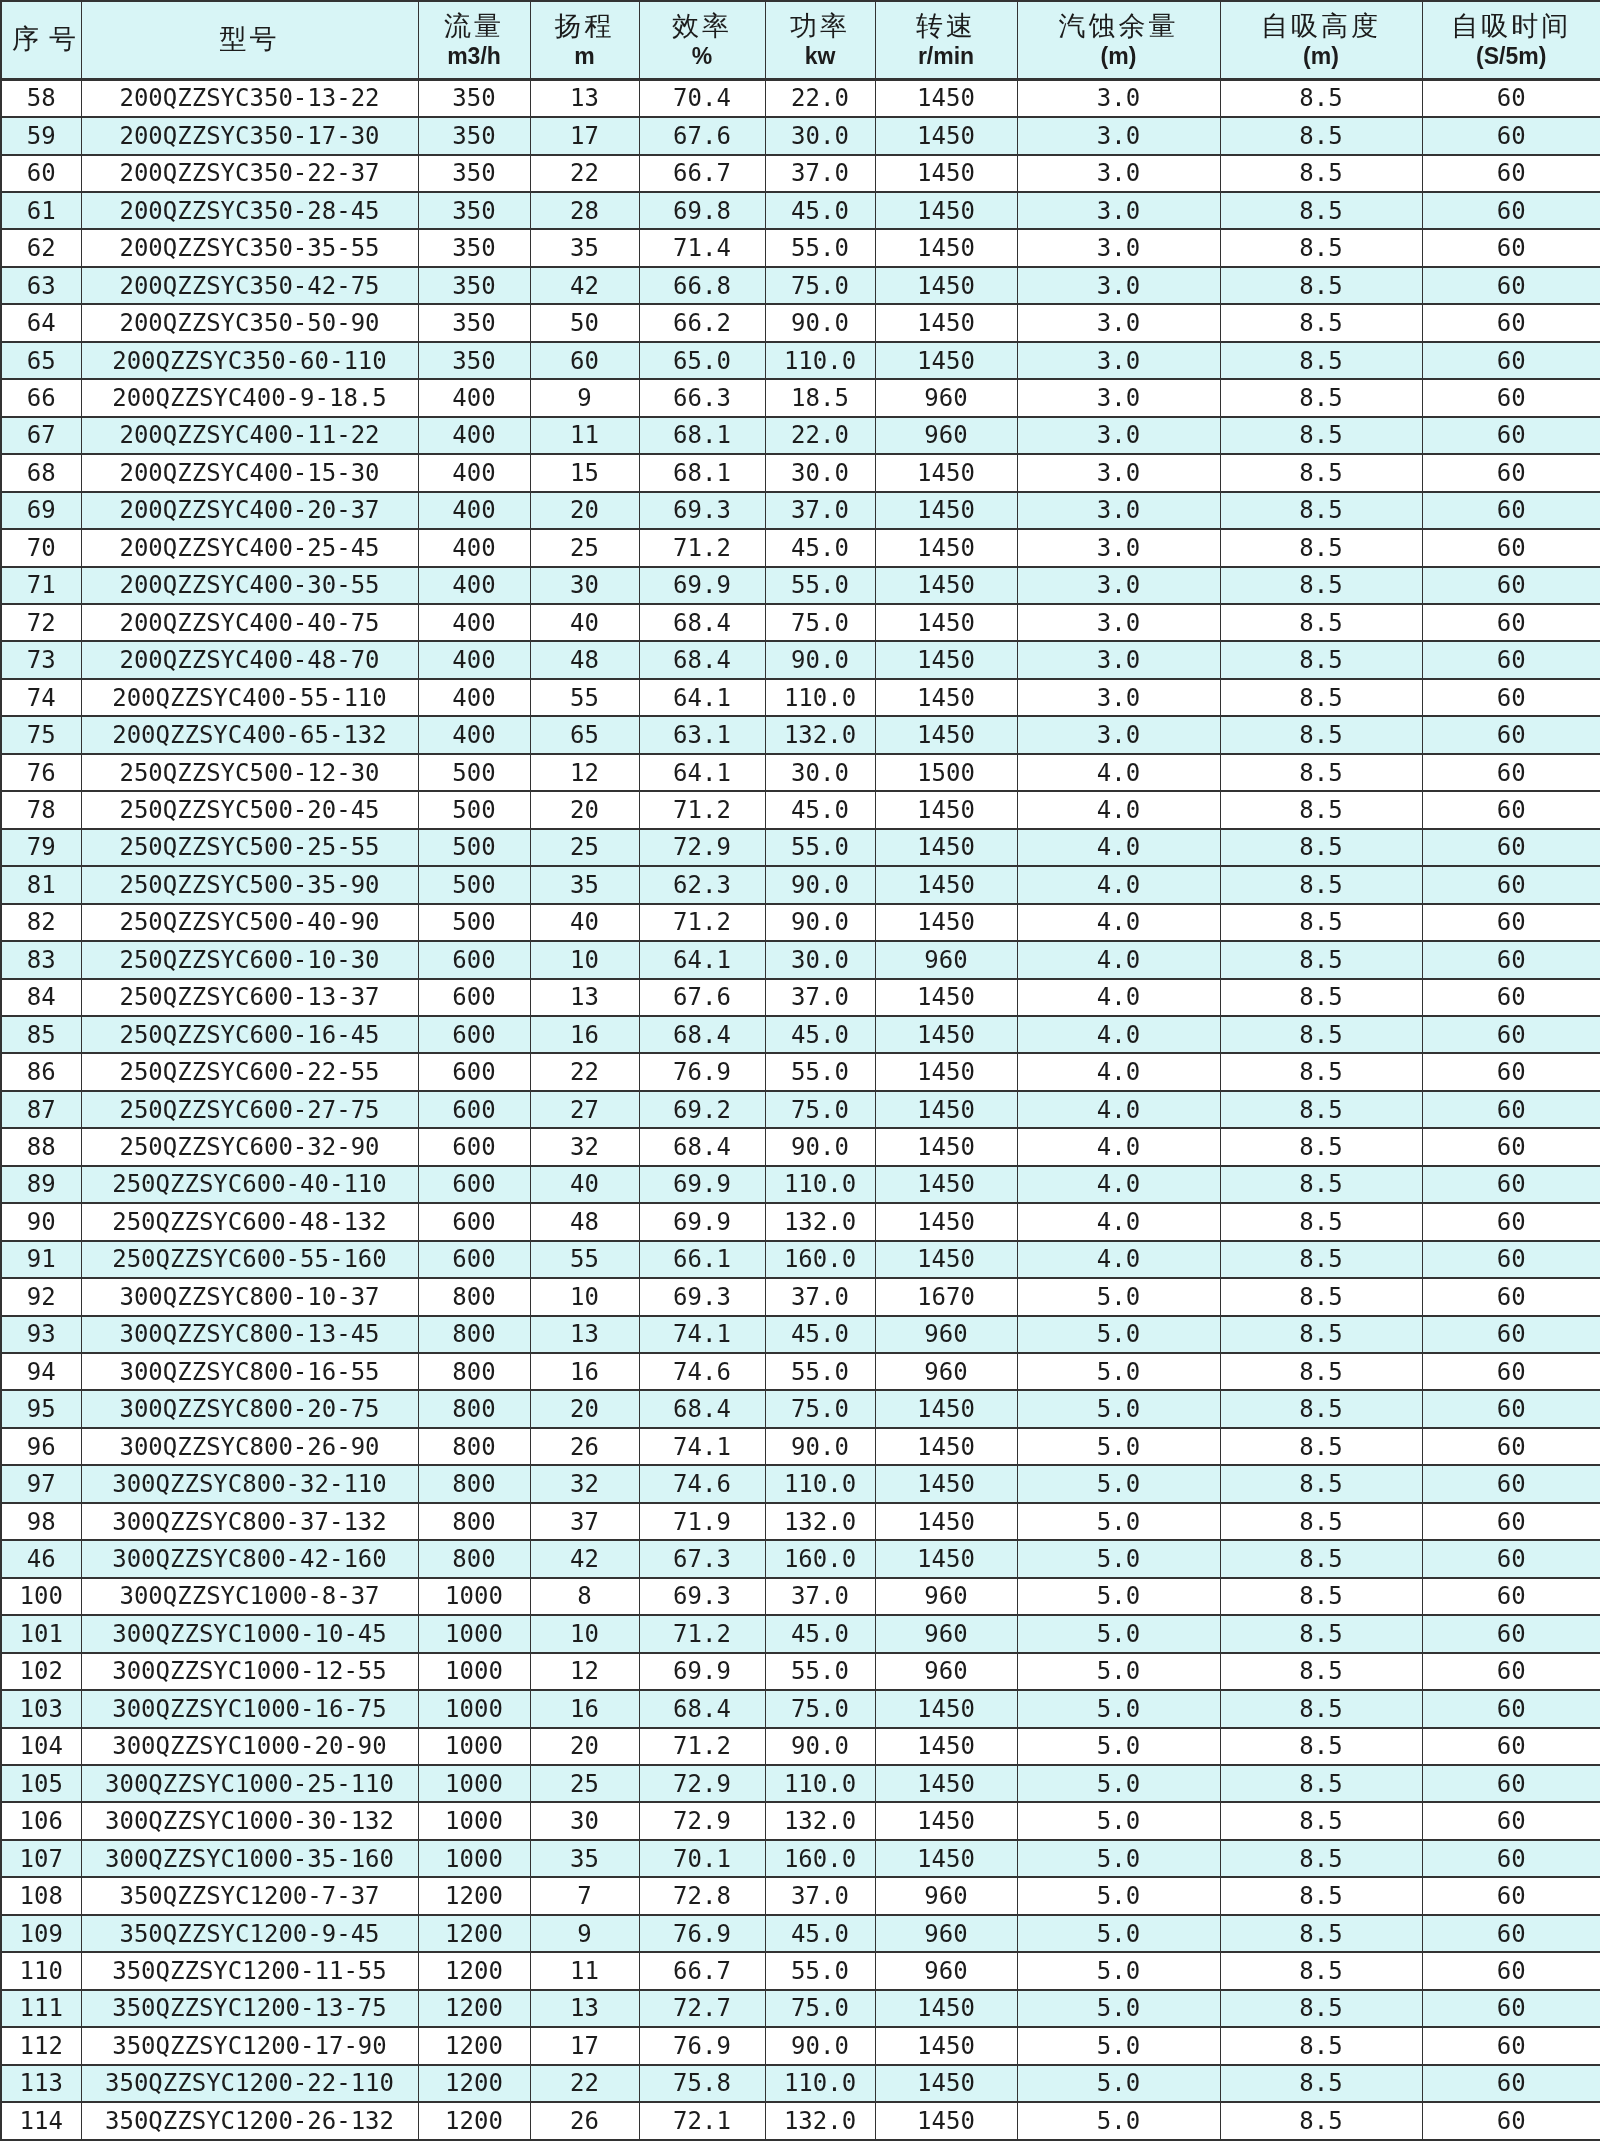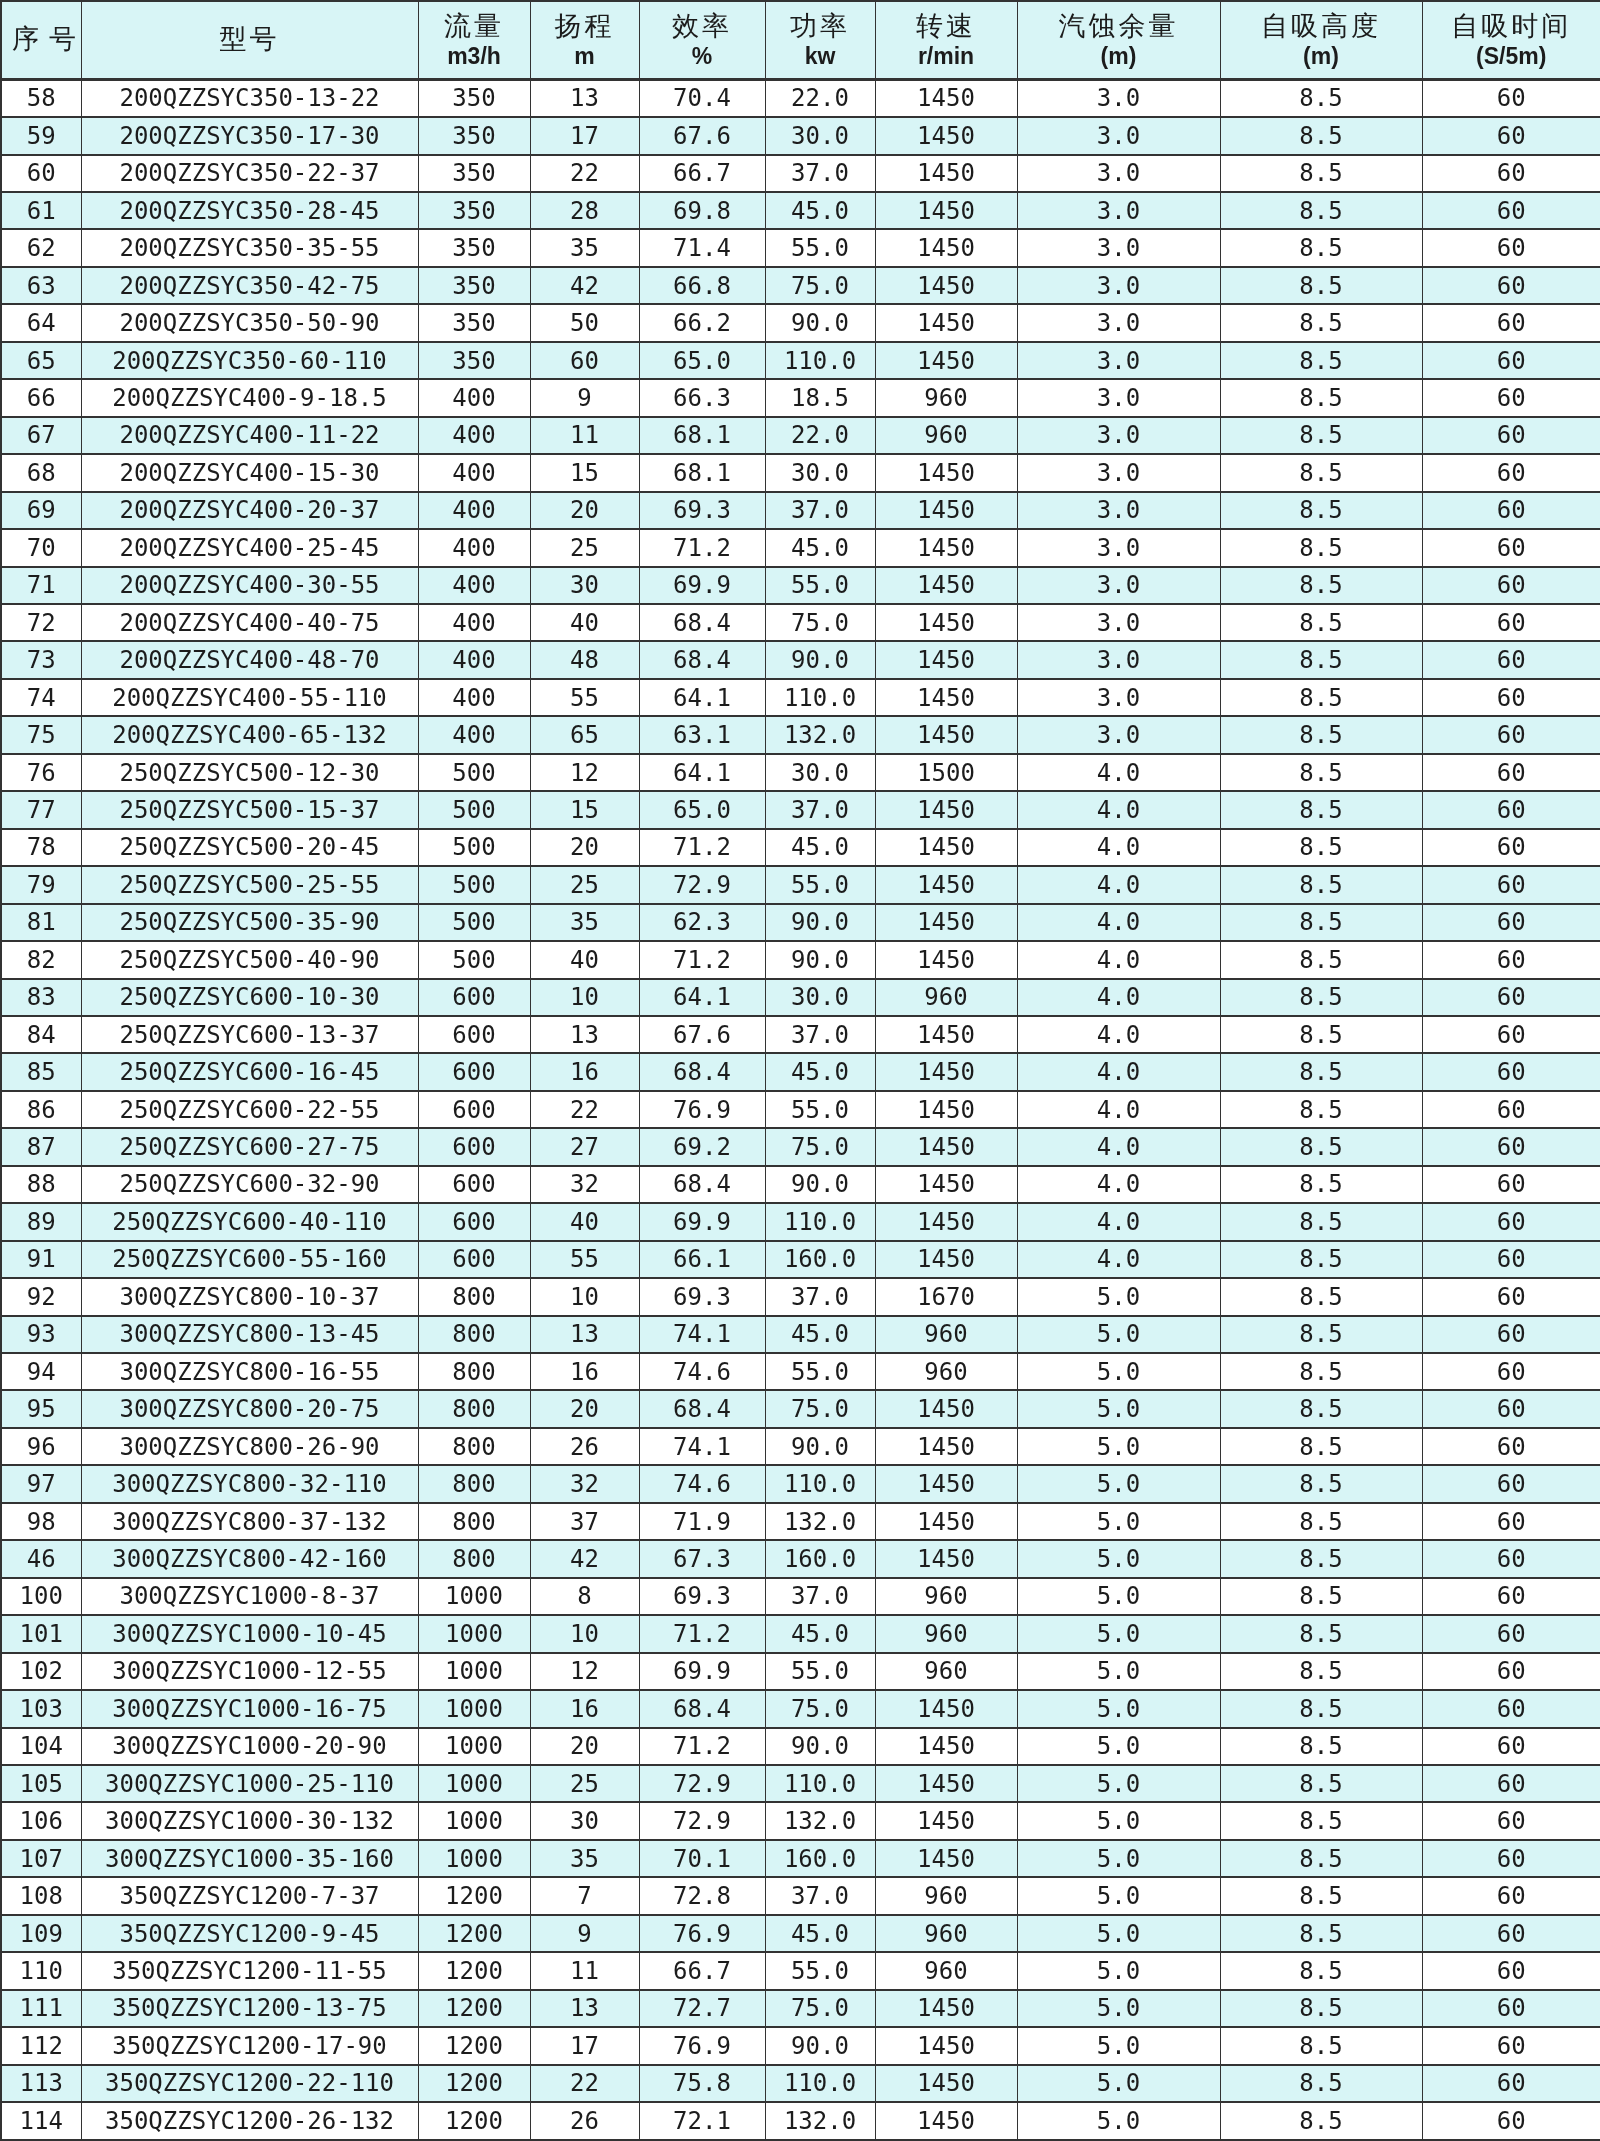--- a/index.html
+++ b/index.html
@@ -338,32 +338,20 @@
         <td>250QZZSYC500-12-30</td>
         <td>500</td>
         <td>12</td>
         <td>64.1</td>
         <td>30.0</td>
         <td>1500</td>
         <td>4.0</td>
         <td>8.5</td>
         <td>60</td>
       </tr>
-      <tr class="striped">
-        <td>77</td>
-        <td>250QZZSYC500-15-37</td>
-        <td>500</td>
-        <td>15</td>
-        <td>65.0</td>
-        <td>37.0</td>
-        <td>1450</td>
-        <td>4.0</td>
-        <td>8.5</td>
-        <td>60</td>
-      </tr>
       <tr>
         <td>78</td>
         <td>250QZZSYC500-20-45</td>
         <td>500</td>
         <td>20</td>
         <td>71.2</td>
         <td>45.0</td>
         <td>1450</td>
         <td>4.0</td>
         <td>8.5</td>
@@ -477,20 +465,32 @@
         <td>8.5</td>
         <td>60</td>
       </tr>
       <tr class="striped">
         <td>89</td>
         <td>250QZZSYC600-40-110</td>
         <td>600</td>
         <td>40</td>
         <td>69.9</td>
         <td>110.0</td>
+        <td>1450</td>
+        <td>4.0</td>
+        <td>8.5</td>
+        <td>60</td>
+      </tr>
+      <tr>
+        <td>90</td>
+        <td>250QZZSYC600-48-132</td>
+        <td>600</td>
+        <td>48</td>
+        <td>69.9</td>
+        <td>132.0</td>
         <td>1450</td>
         <td>4.0</td>
         <td>8.5</td>
         <td>60</td>
       </tr>
       <tr class="striped">
         <td>91</td>
         <td>250QZZSYC600-55-160</td>
         <td>600</td>
         <td>55</td>

